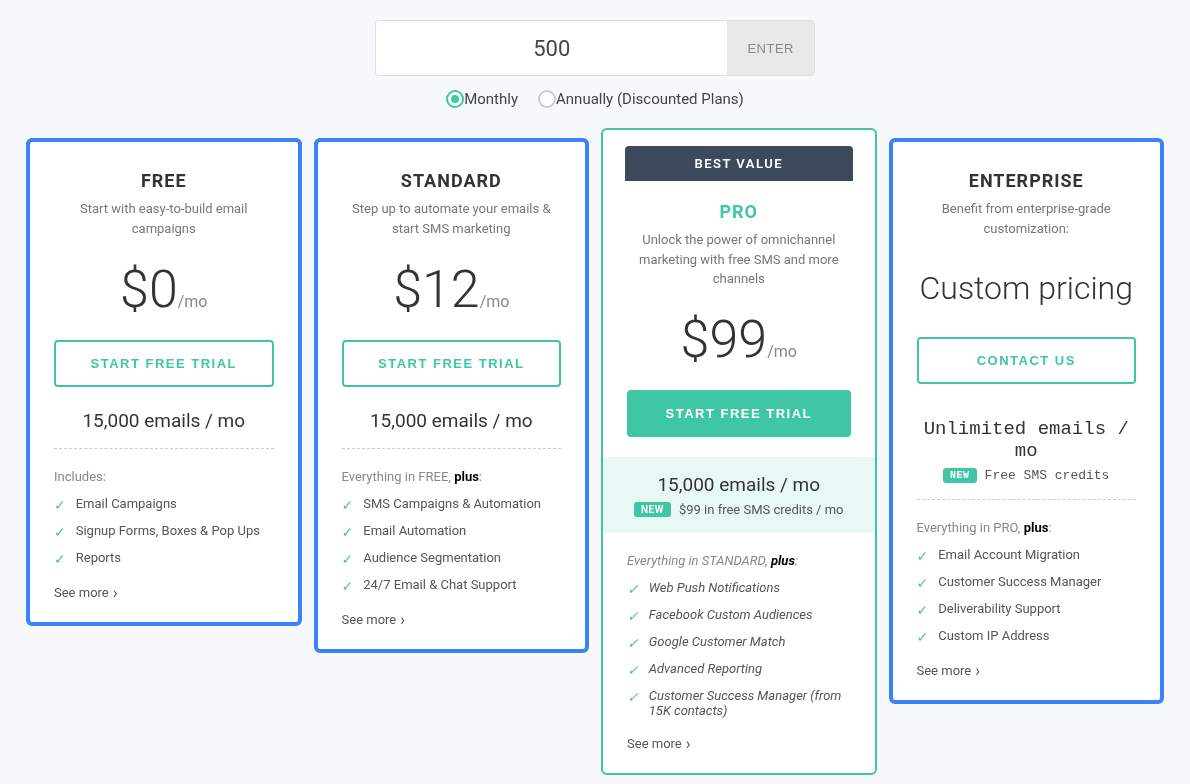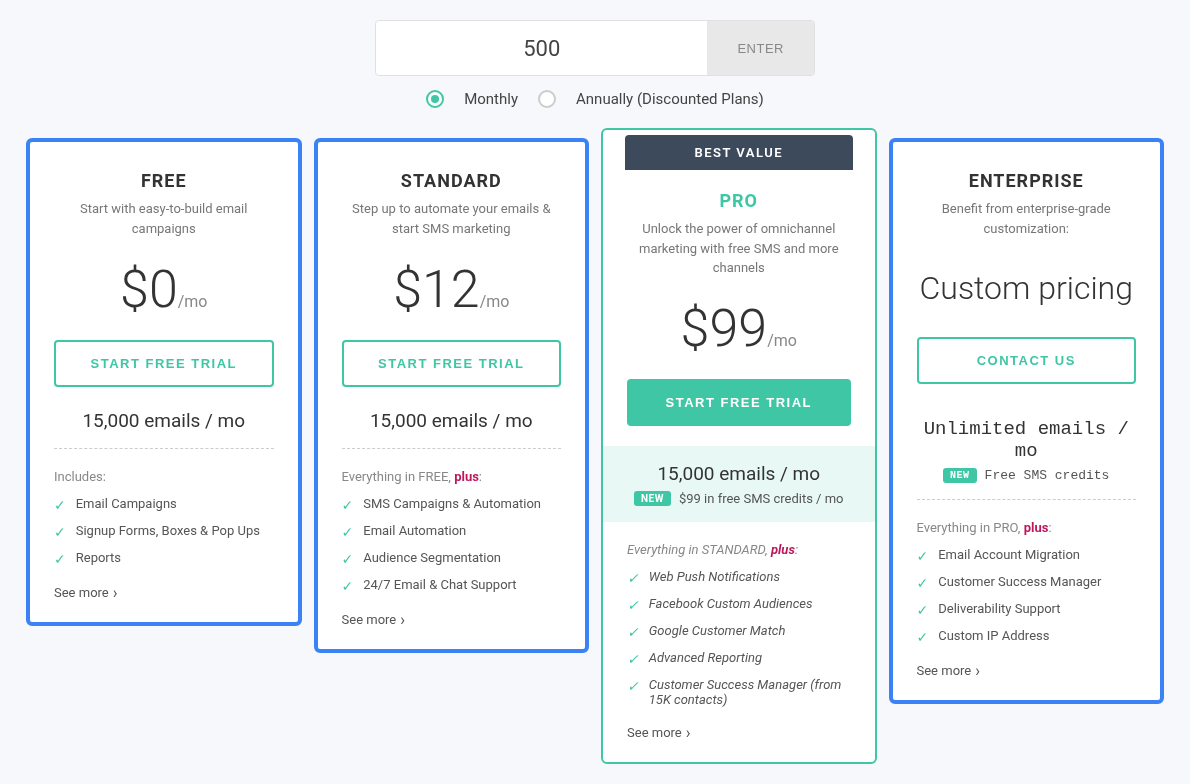--- a/index.html
+++ b/index.html
@@ -37,42 +37,42 @@
       text-align: center;
       font-size: 22px;
       color: #444;
       font-weight: 400;
     }
 
     .enter-btn {
       background: #e8e8e8;
       border: none;
       height: 100%;
-      padding: 0 30px;
+      padding: 0 20px;
       font-size: 13px;
       color: #888;
       cursor: pointer;
       letter-spacing: 0.5px;
       text-transform: uppercase;
       font-weight: 500;
     }
 
     .billing-toggle {
       display: flex;
       align-items: center;
       gap: 20px;
       margin-top: 14px;
       font-size: 15px;
       color: #444;
     }
 
     .radio-option {
       display: flex;
       align-items: center;
-      gap: 20px;
+      gap: 0;
       cursor: pointer;
     }
 
     .radio-circle {
       width: 18px;
       height: 18px;
       border-radius: 50%;
       border: 2px solid #ccc;
       display: flex;
       align-items: center;
@@ -105,21 +105,21 @@
       border: 4px solid #3b82f6;
       border-radius: 6px;
       width: 278px;
       padding: 28px 24px 20px;
       position: relative;
       margin: 0 6px;
     }
 
     .plan-card.pro {
       border: 2px solid #3ec6a5;
-      padding-top: 5px;
+      padding-top: 16px;
       margin-top: -10px;
       z-index: 2;
     }
 
     .best-value-banner {
       background: #3d4a5c;
       color: white;
       text-align: center;
       font-size: 13px;
       font-weight: 600;
@@ -248,21 +248,21 @@
       margin-top: 20px;
     }
 
     .features-label {
       font-size: 13px;
       color: #888;
       margin-bottom: 12px;
     }
 
     .features-label strong {
-      color: #be185d;
+      color: #000000;
     }
 
     .feature-item {
       display: flex;
       align-items: flex-start;
       gap: 10px;
       margin-bottom: 10px;
       font-size: 13px;
       color: #555;
     }

